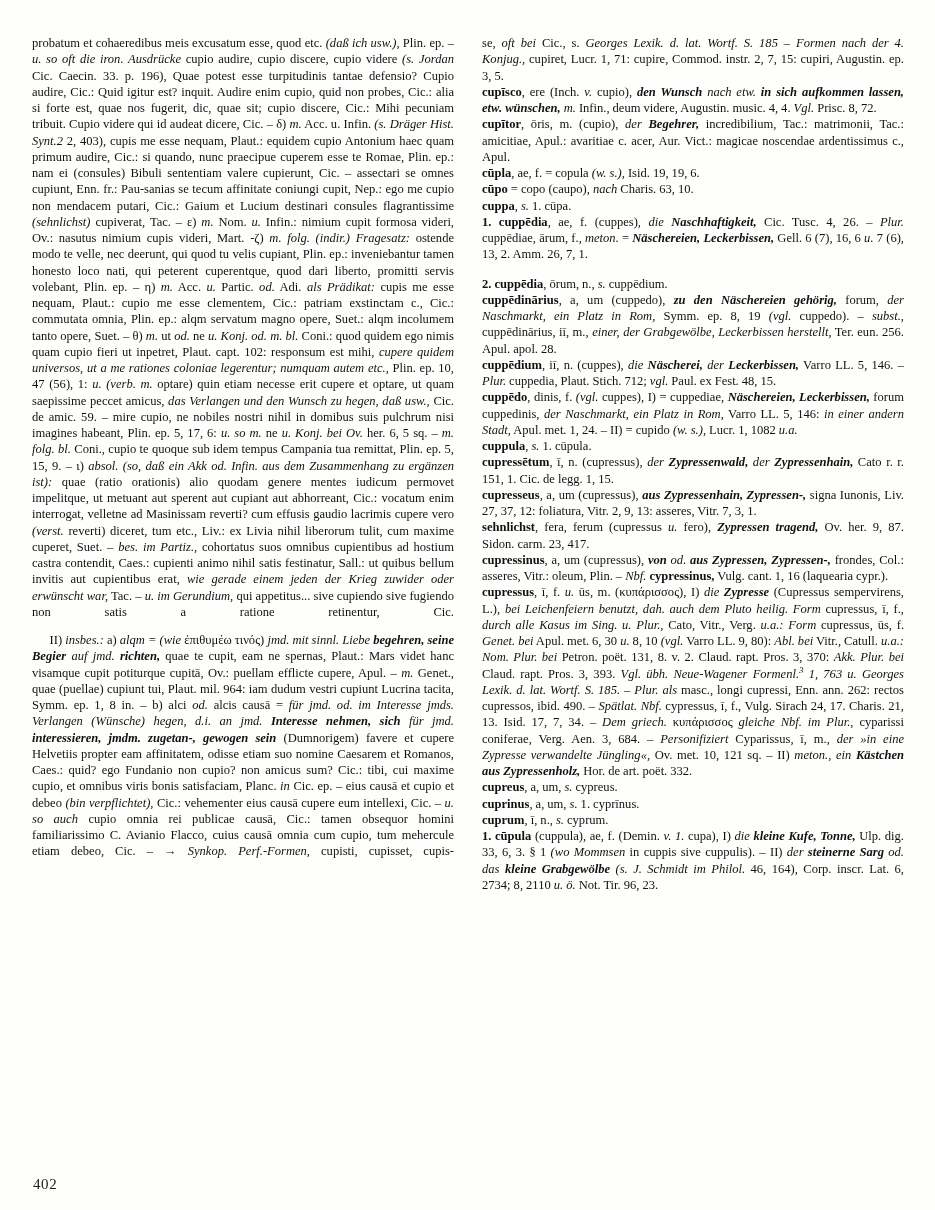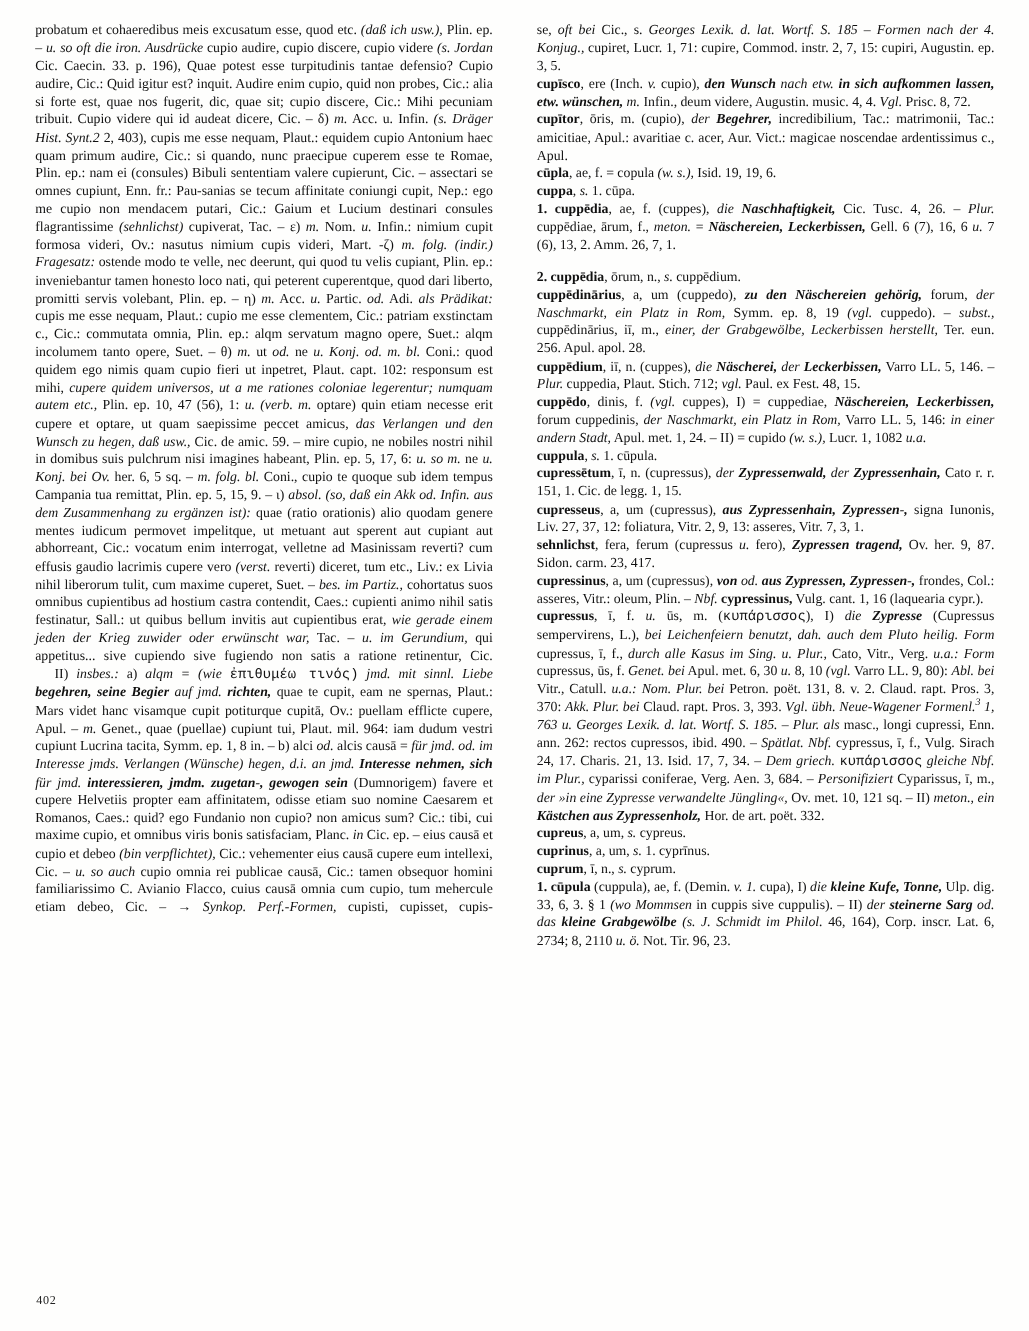--- a/index.html
+++ b/index.html
@@ -18,25 +18,25 @@
   #page {
     position: absolute;
     left: 0; top: 0;
     width: 935px;
     height: 1210px;
     background: #fefefd;
   }
   .columns {
     position: absolute;
     left: 32px;
-    top: 19px;
+    top: 35px;
     width: 872px;
     height: 1110px;
     display: flex;
-    gap: 40px;
+    gap: 28px;
     justify-content: center;
   }
   .col {
     width: 422px;
     font-size: 12.55px;
     line-height: 16.25px;
     text-align: justify;
     text-justify: inter-word;
     hyphens: manual;
     word-spacing: -0.1px;
@@ -44,52 +44,54 @@
   .col p {
     margin: 0;
     text-indent: 0;
   }
   .col p.entry {
     margin: 0;
     text-indent: -0.0em;
   }
   .col p.ind {
     text-indent: 1.4em;
+    margin-top: 12px;
   }
   
   .col p.cont {
     text-align-last: justify;
   }
-  .gk { font-family: Liberation Mono, monospace; font-style: normal; }
+  .gk { font-family: Liberation Serif, serif; font-style: normal; }
   .sup { font-size: 0.72em; vertical-align: super; line-height: 0; }
   .folio {
     position: absolute;
     left: 33px;
     top: 1176px;
-    font-size: 11px;
+    font-size: 15px;
     letter-spacing: 0.6px;
     color: #222;
   }
 </style>
 </head>
 <body>
 
 <div id="page">
 
   <div class="columns">
 
     <div class="col" id="col-left">
         <p class="entry cont">probatum et cohaeredibus meis excusatum esse, quod etc. <i>(daß ich usw.),</i> Plin. ep. – <i>u. so oft die iron. Ausdrücke</i> cupio audire, cupio discere, cupio videre <i>(s. Jordan</i> Cic. Caecin. 33. p. 196), Quae potest esse turpitudinis tantae defensio? Cupio audire, Cic.: Quid igitur est? inquit. Audire enim cupio, quid non probes, Cic.: alia si forte est, quae nos fugerit, dic, quae sit; cupio discere, Cic.: Mihi pecuniam tribuit. Cupio videre qui id audeat dicere, Cic. – δ) <i>m.</i> Acc. u. Infin. <i>(s. Dräger Hist. Synt.2</i> 2, 403), cupis me esse nequam, Plaut.: equidem cupio Antonium haec quam primum audire, Cic.: si quando, nunc praecipue cuperem esse te Romae, Plin. ep.: nam ei (consules) Bibuli sententiam valere cupierunt, Cic. – assectari se omnes cupiunt, Enn. fr.: Pau-sanias se tecum affinitate coniungi cupit, Nep.: ego me cupio non mendacem putari, Cic.: Gaium et Lucium destinari consules flagrantissime <i>(sehnlichst)</i> cupiverat, Tac. – ε) <i>m.</i> Nom. <i>u.</i> Infin.: nimium cupit formosa videri, Ov.: nasutus nimium cupis videri, Mart. -ζ) <i>m. folg. (indir.) Fragesatz:</i> ostende modo te velle, nec deerunt, qui quod tu velis cupiant, Plin. ep.: inveniebantur tamen honesto loco nati, qui peterent cuperentque, quod dari liberto, promitti servis volebant, Plin. ep. – η) <i>m.</i> Acc. <i>u.</i> Partic. <i>od.</i> Adi. <i>als Prädikat:</i> cupis me esse nequam, Plaut.: cupio me esse clementem, Cic.: patriam exstinctam c., Cic.: commutata omnia, Plin. ep.: alqm servatum magno opere, Suet.: alqm incolumem tanto opere, Suet. – θ) <i>m.</i> ut <i>od.</i> ne <i>u. Konj. od. m. bl.</i> Coni.: quod quidem ego nimis quam cupio fieri ut inpetret, Plaut. capt. 102: responsum est mihi, <i>cupere quidem universos, ut a me rationes coloniae legerentur; numquam autem etc.,</i> Plin. ep. 10, 47 (56), 1: <i>u. (verb. m.</i> optare) quin etiam necesse erit cupere et optare, ut quam saepissime peccet amicus, <i>das Verlangen und den Wunsch zu hegen, daß usw.,</i> Cic. de amic. 59. – mire cupio, ne nobiles nostri nihil in domibus suis pulchrum nisi imagines habeant, Plin. ep. 5, 17, 6: <i>u. so m.</i> ne <i>u. Konj. bei Ov.</i> her. 6, 5 sq. – <i>m. folg. bl.</i> Coni., cupio te quoque sub idem tempus Campania tua remittat, Plin. ep. 5, 15, 9. – ι) <i>absol. (so, daß ein Akk od. Infin. aus dem Zusammenhang zu ergänzen ist):</i> quae (ratio orationis) alio quodam genere mentes iudicum permovet impelitque, ut metuant aut sperent aut cupiant aut abhorreant, Cic.: vocatum enim interrogat, velletne ad Masinissam reverti? cum effusis gaudio lacrimis cupere vero <i>(verst.</i> reverti) diceret, tum etc., Liv.: ex Livia nihil liberorum tulit, cum maxime cuperet, Suet. – <i>bes. im Partiz.,</i> cohortatus suos omnibus cupientibus ad hostium castra contendit, Caes.: cupienti animo nihil satis festinatur, Sall.: ut quibus bellum invitis aut cupientibus erat, <i>wie gerade einem jeden der Krieg zuwider oder erwünscht war,</i> Tac. – <i>u. im Gerundium,</i> qui appetitus... sive cupiendo sive fugiendo non satis a ratione retinentur, Cic.</p>
         <p class="entry ind cont">II) <i>insbes.:</i> a) <i>alqm = (wie</i> <span class="gk">ἐπιθυμέω τινός)</span> <i>jmd. mit sinnl. Liebe</i> <b><i>begehren, seine Begier</i></b> <i>auf jmd.</i> <b><i>richten,</i></b> quae te cupit, eam ne spernas, Plaut.: Mars videt hanc visamque cupit potiturque cupitā, Ov.: puellam efflicte cupere, Apul. – <i>m.</i> Genet., quae (puellae) cupiunt tui, Plaut. mil. 964: iam dudum vestri cupiunt Lucrina tacita, Symm. ep. 1, 8 in. – b) alci <i>od.</i> alcis causā = <i>für jmd. od. im Interesse jmds. Verlangen (Wünsche) hegen, d.i. an jmd.</i> <b><i>Interesse nehmen, sich</i></b> <i>für jmd.</i> <b><i>interessieren, jmdm.</i></b> <b><i>zugetan-, gewogen sein</i></b> (Dumnorigem) favere et cupere Helvetiis propter eam affinitatem, odisse etiam suo nomine Caesarem et Romanos, Caes.: quid? ego Fundanio non cupio? non amicus sum? Cic.: tibi, cui maxime cupio, et omnibus viris bonis satisfaciam, Planc. <i>in</i> Cic. ep. – eius causā et cupio et debeo <i>(bin verpflichtet),</i> Cic.: vehementer eius causā cupere eum intellexi, Cic. – <i>u. so auch</i> cupio omnia rei publicae causā, Cic.: tamen obsequor homini familiarissimo C. Avianio Flacco, cuius causā omnia cum cupio, tum mehercule etiam debeo, Cic. – → <i>Synkop. Perf.-Formen,</i> cupisti, cupisset, cupis-</p>
       </div>
     <div class="col" id="col-right">
         <p class="entry">se, <i>oft bei</i> Cic., s. <i>Georges Lexik. d. lat. Wortf. S. 185</i> – <i>Formen nach der 4. Konjug.,</i> cupiret, Lucr. 1, 71: cupire, Commod. instr. 2, 7, 15: cupiri, Augustin. ep. 3, 5.</p>
         <p class="entry"><b>cupīsco</b>, ere (Inch. <i>v.</i> cupio), <b><i>den Wunsch</i></b> <i>nach etw.</i> <b><i>in sich aufkommen lassen, etw.</i></b> <b><i>wünschen,</i></b> <i>m.</i> Infin., deum videre, Augustin. music. 4, 4. <i>Vgl.</i> Prisc. 8, 72.</p>
         <p class="entry"><b>cupītor</b>, ōris, m. (cupio), <i>der</i> <b><i>Begehrer,</i></b> incredibilium, Tac.: matrimonii, Tac.: amicitiae, Apul.: avaritiae c. acer, Aur. Vict.: magicae noscendae ardentissimus c., Apul.</p>
         <p class="entry"><b>cūpla</b>, ae, f. = copula <i>(w. s.),</i> Isid. 19, 19, 6.</p>
+        <p class="entry"><b>cūpo</b> = copo (caupo), <i>nach</i> Charis. 63, 10.</p>
         <p class="entry"><b>cuppa</b>, <i>s.</i> 1. cūpa.</p>
         <p class="entry"><b>1. cuppēdia</b>, ae, f. (cuppes), <i>die</i> <b><i>Naschhaftigkeit,</i></b> Cic. Tusc. 4, 26. – <i>Plur.</i> cuppēdiae, ārum, f., <i>meton.</i> = <b><i>Näschereien, Leckerbissen,</i></b> Gell. 6 (7), 16, 6 <i>u.</i> 7 (6), 13, 2. Amm. 26, 7, 1.</p>
         <p class="entry" style="margin-top: 13px;"><b>2. cuppēdia</b>, ōrum, n., <i>s.</i> cuppēdium.</p>
         <p class="entry"><b>cuppēdinārius</b>, a, um (cuppedo), <b><i>zu den Näschereien gehörig,</i></b> forum, <i>der Naschmarkt, ein Platz in Rom,</i> Symm. ep. 8, 19 <i>(vgl.</i> cuppedo). – <i>subst.,</i> cuppēdinārius, iī, m., <i>einer, der Grabgewölbe, Leckerbissen herstellt,</i> Ter. eun. 256. Apul. apol. 28.</p>
         <p class="entry"><b>cuppēdium</b>, iī, n. (cuppes), <i>die</i> <b><i>Näscherei,</i></b> <i>der</i> <b><i>Leckerbissen,</i></b> Varro LL. 5, 146. – <i>Plur.</i> cuppedia, Plaut. Stich. 712; <i>vgl.</i> Paul. ex Fest. 48, 15.</p>
         <p class="entry"><b>cuppēdo</b>, dinis, f. <i>(vgl.</i> cuppes), I) = cuppediae, <b><i>Näschereien, Leckerbissen,</i></b> forum cuppedinis, <i>der Naschmarkt, ein Platz in Rom,</i> Varro LL. 5, 146: <i>in einer andern Stadt,</i> Apul. met. 1, 24. – II) = cupido <i>(w. s.),</i> Lucr. 1, 1082 <i>u.a.</i></p>
         <p class="entry"><b>cuppula</b>, <i>s.</i> 1. cūpula.</p>
         <p class="entry"><b>cupressētum</b>, ī, n. (cupressus), <i>der</i> <b><i>Zypressenwald,</i></b> <i>der</i> <b><i>Zypressenhain,</i></b> Cato r. r. 151, 1. Cic. de legg. 1, 15.</p>
         <p class="entry"><b>cupresseus</b>, a, um (cupressus), <b><i>aus Zypressenhain, Zypressen-,</i></b> signa Iunonis, Liv. 27, 37, 12: foliatura, Vitr. 2, 9, 13: asseres, Vitr. 7, 3, 1.</p>
         <p class="entry"><b>sehnlichst</b>, fera, ferum (cupressus <i>u.</i> fero), <b><i>Zypressen tragend,</i></b> Ov. her. 9, 87. Sidon. carm. 23, 417.</p>

